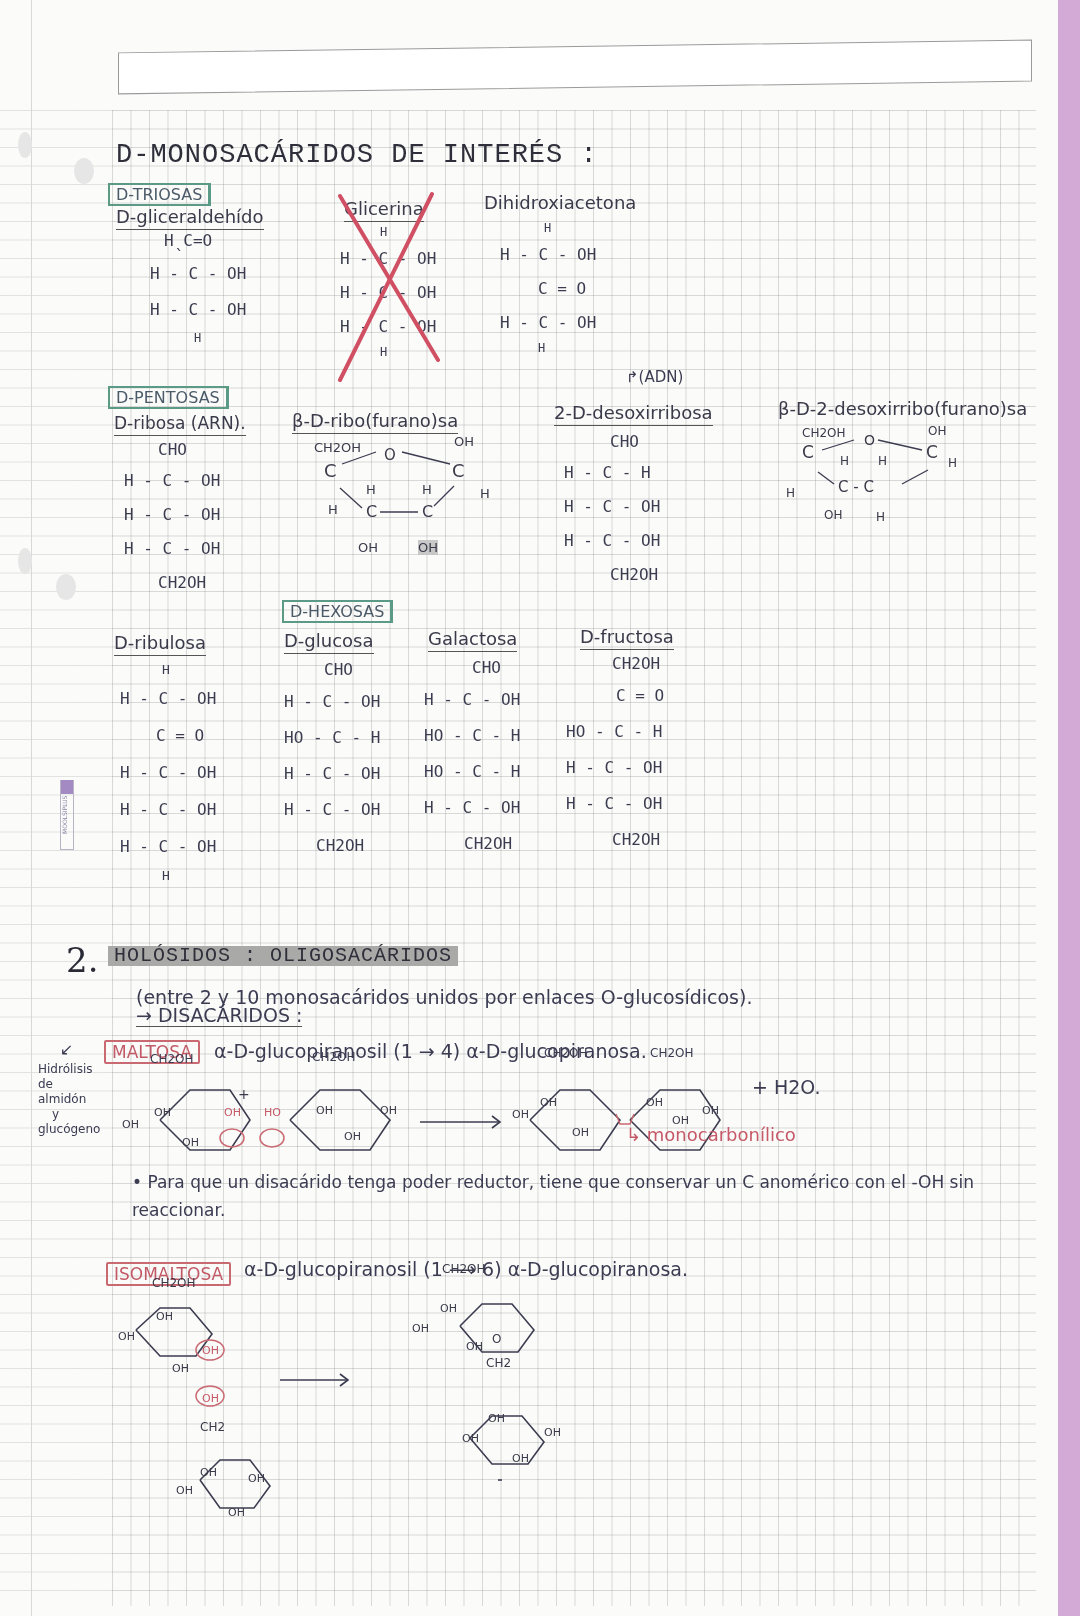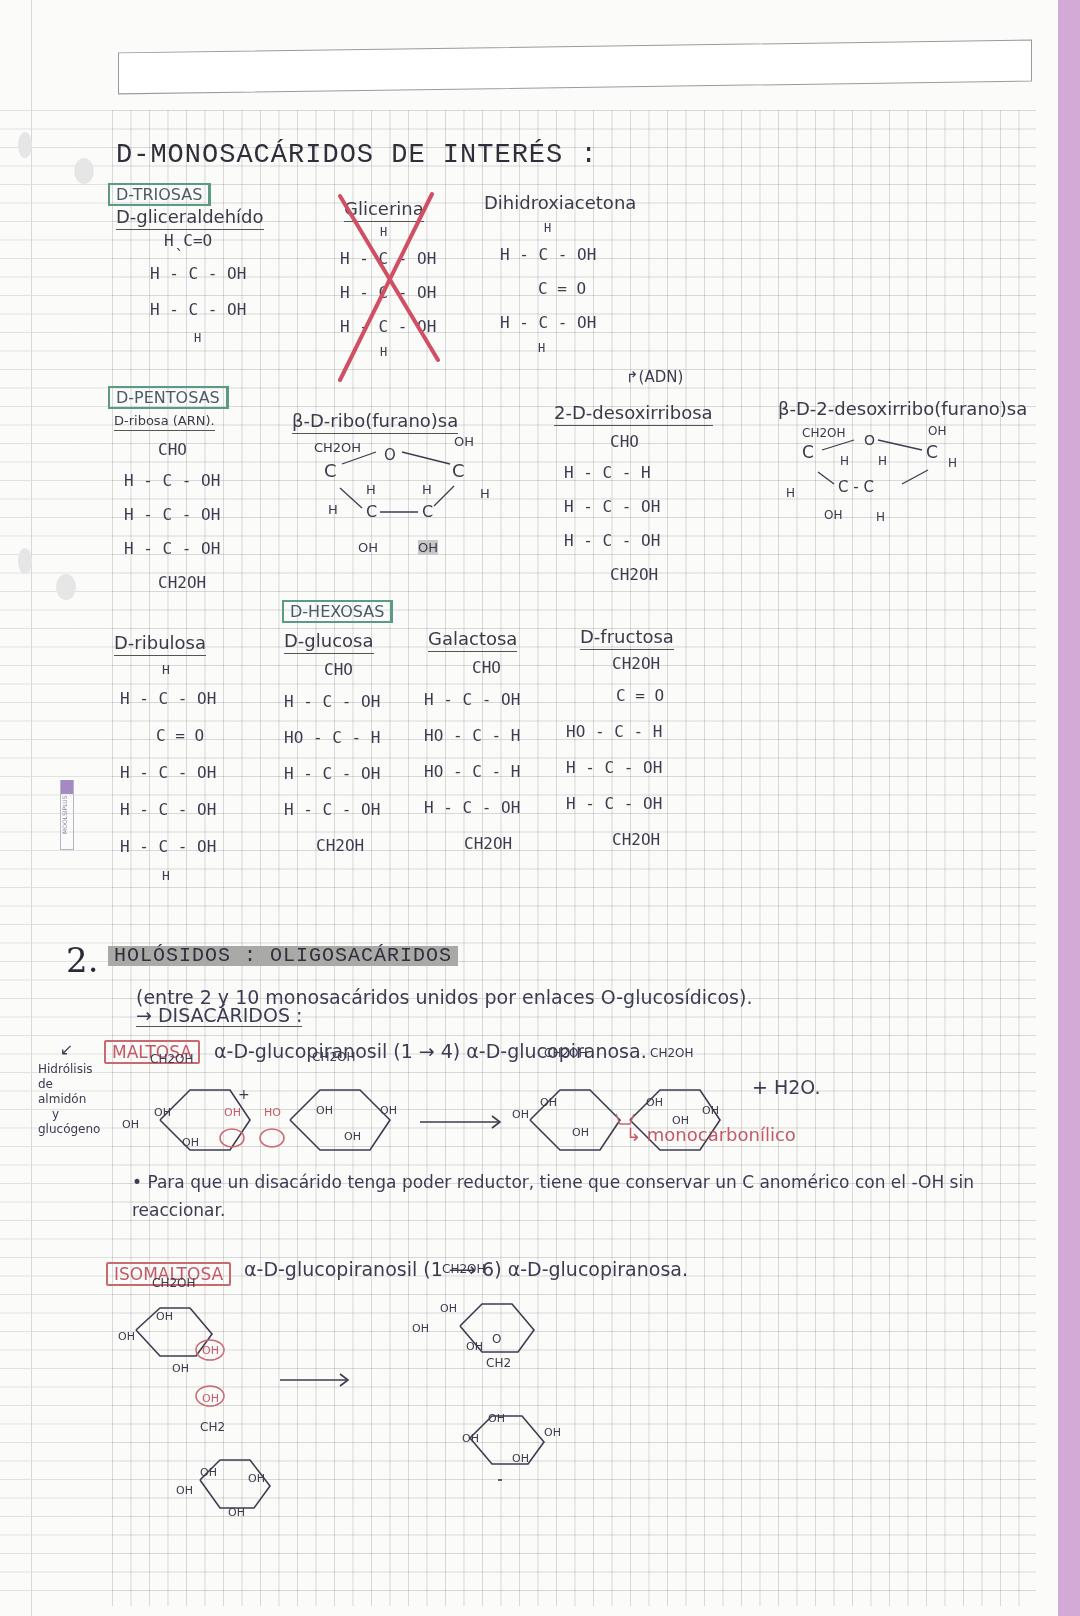--- a/index.html
+++ b/index.html
@@ -75,21 +75,21 @@
 <div class="t label-u" style="left:484px;top:192px;border:none">Dihidroxiacetona</div>
 <div class="t formula" style="left:500px;top:218px;line-height:34px">
   <div style="padding-left:44px;line-height:20px;font-size:12px">H</div>
   <div>H - C - OH</div>
   <div style="padding-left:38px">C = O</div>
   <div>H - C - OH</div>
   <div style="padding-left:38px;line-height:16px;font-size:12px">H</div>
 </div>
 
 <div class="t box-teal" style="left:108px;top:386px">D-PENTOSAS</div>
-<div class="t label-u" style="left:114px;top:413px;font-size:13px">D-ribosa (ARN).</div>
+<div class="t label-u" style="left:114px;top:413px;font-size:17px">D-ribosa (ARN).</div>
 <div class="t formula" style="left:124px;top:436px;line-height:34px">
   <div style="padding-left:34px;line-height:28px">CHO</div>
   <div>H - C - OH</div>
   <div>H - C - OH</div>
   <div>H - C - OH</div>
   <div style="padding-left:34px">CH2OH</div>
 </div>
 
 <div class="t label-u" style="left:292px;top:410px">β-D-ribo(furano)sa</div>
 <div class="t" style="left:314px;top:436px;width:180px;height:120px;font-size:13px">

